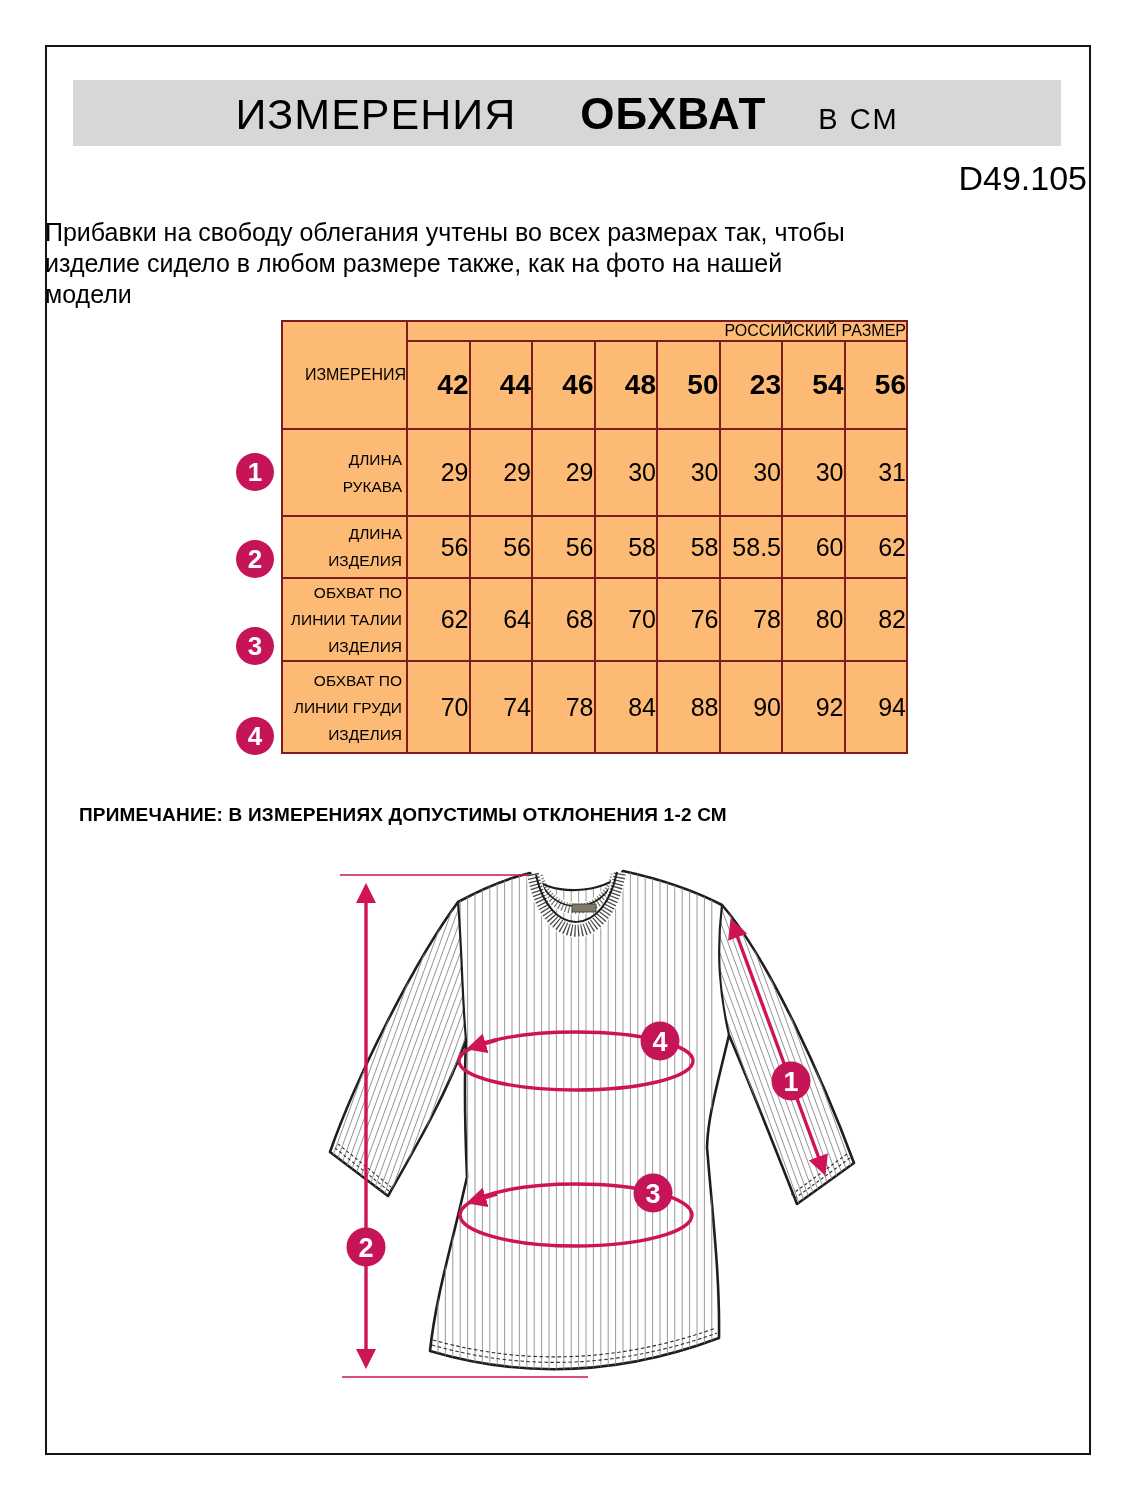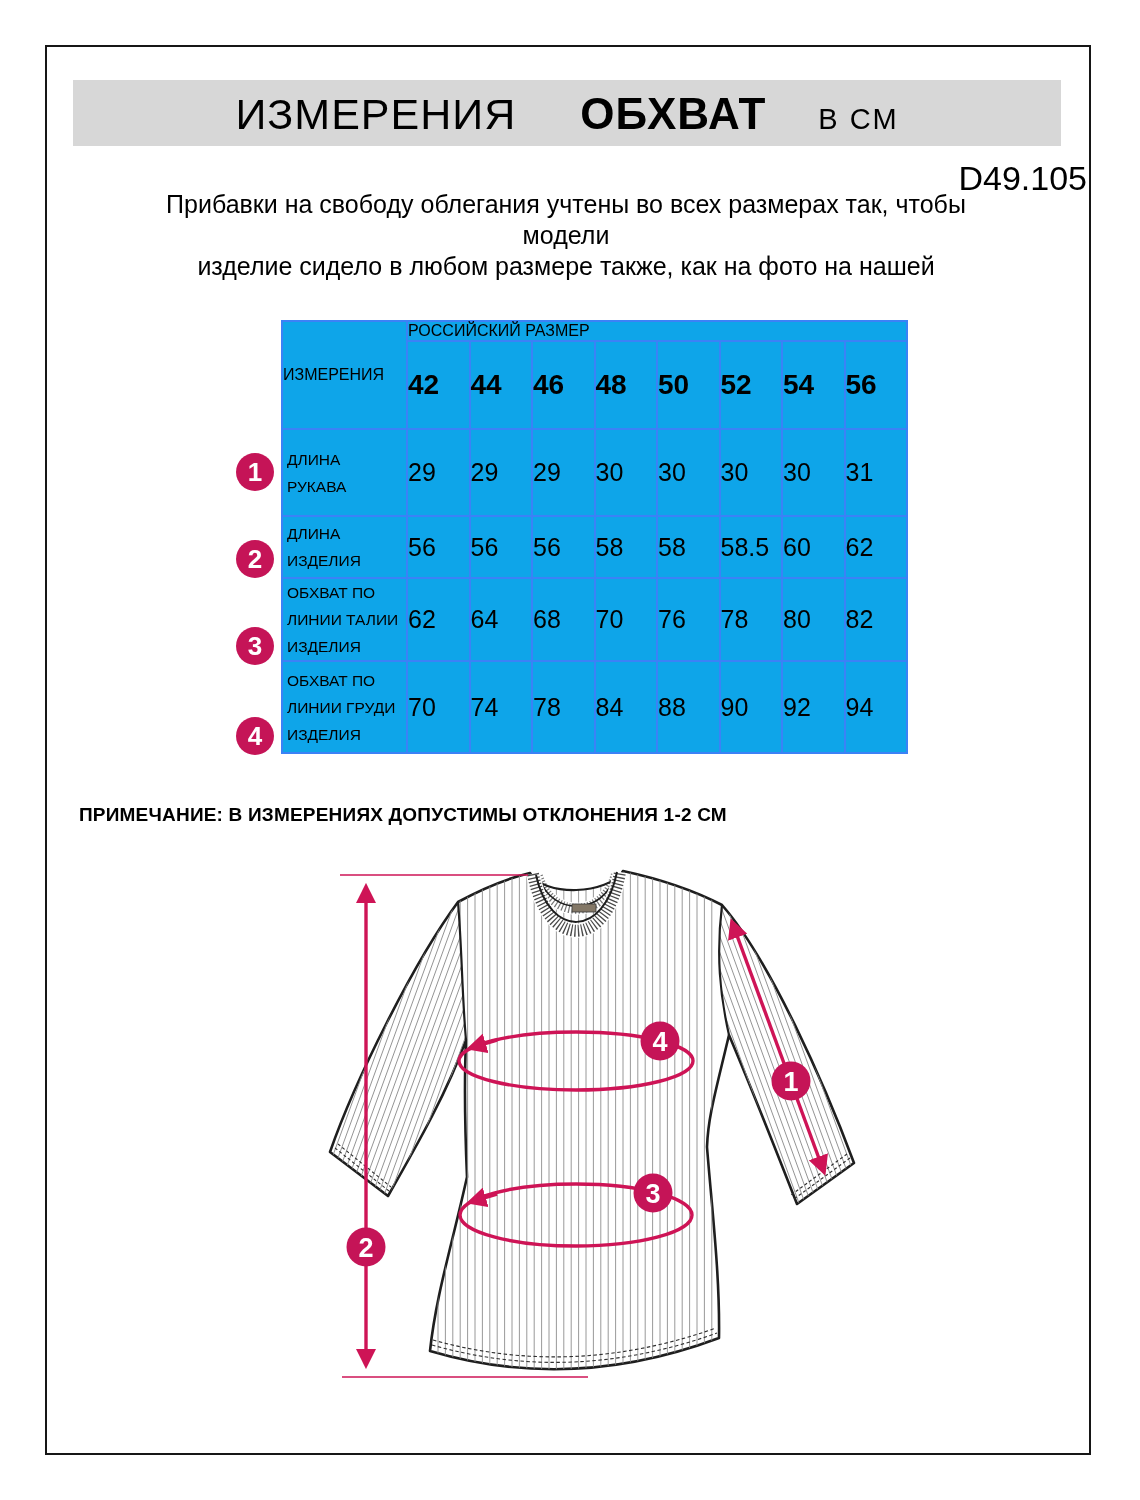--- a/index.html
+++ b/index.html
@@ -5,23 +5,23 @@
   html,body{margin:0;padding:0;background:#fff;}
   .page{position:relative;width:1140px;height:1500px;background:#fff;overflow:hidden;
         font-family:"Liberation Sans","DejaVu Sans",sans-serif;color:#000;}
   .frame{position:absolute;left:45px;top:45px;width:1042px;height:1406px;border:2px solid #161616;}
   .header-bar{position:absolute;left:73px;top:80px;width:988px;height:66px;background:#d7d7d7;
               display:flex;align-items:baseline;justify-content:center;gap:0;}
   .title-reg{font-size:43px;letter-spacing:1px;padding-top:10px;}
   .title-bold{font-size:44px;font-weight:bold;letter-spacing:1px;margin-left:64px;}
   .title-unit{font-size:29px;letter-spacing:2px;margin-left:52px;margin-top:17px;}
   .code{position:absolute;left:45px;top:159px;width:1042px;text-align:right;font-size:34px;}
-  .desc{position:absolute;left:45px;top:189px;width:1042px;text-align:center;font-size:25px;line-height:31px;}
+  .desc{position:absolute;left:45px;top:217px;width:1042px;text-align:left;font-size:25px;line-height:31px;}
   .size-table{position:absolute;left:281px;top:320px;border-collapse:collapse;table-layout:fixed;}
-  .size-table td{border:2px solid #3b82f6;text-align:left;vertical-align:middle;padding:0;background:#0ea5e9;}
+  .size-table td{border:2px solid #7f1d1d;text-align:right;vertical-align:middle;padding:0;background:#fdba74;}
   td.group-hdr{font-size:16px;height:18px;}
   td.corner{font-size:16px;}
   td.size-cell{font-size:28px;font-weight:bold;height:86px;}
   td.row-label{font-size:15.5px;line-height:27px;padding:0 4px;}
   td.val{font-size:25px;}
   .tbadge{position:absolute;left:236px;width:38px;height:38px;border-radius:50%;
           background:#c51457;color:#fff;font-size:26px;font-weight:bold;line-height:38px;text-align:center;}
   .note{position:absolute;left:79px;top:804px;width:1042px;text-align:left;font-size:19px;font-weight:bold;letter-spacing:0.2px;}
   .diagram{position:absolute;left:320px;top:855px;width:580px;height:560px;}
   .badge-num{font-family:"Liberation Sans","DejaVu Sans",sans-serif;font-weight:bold;font-size:27px;fill:#fff;text-anchor:middle;}
@@ -35,22 +35,22 @@
   <div class="header-bar">
     <span class="title-reg">ИЗМЕРЕНИЯ</span>
     <span class="title-bold">ОБХВАТ</span>
     <span class="title-unit">В СМ</span>
   </div>
 
   <div class="code">D49.105</div>
 
   <div class="desc">
     <div>Прибавки на свободу облегания учтены во всех размерах так, чтобы</div>
+    <div>изделие сидело в любом размере также, как на фото на нашей</div>
     <div>модели</div>
-    <div>изделие сидело в любом размере также, как на фото на нашей</div>
   </div>
 
   <table class="size-table">
     <colgroup>
       <col style="width:125px">
         <col style="width:62.5px">
         <col style="width:62.5px">
         <col style="width:62.5px">
         <col style="width:62.5px">
         <col style="width:62.5px">
@@ -62,21 +62,21 @@
         <tr>
       <td class="corner" rowspan="2">ИЗМЕРЕНИЯ</td>
       <td class="group-hdr" colspan="8">РОССИЙСКИЙ РАЗМЕР</td>
     </tr>
     <tr>
       <td class="size-cell">42</td>
       <td class="size-cell">44</td>
       <td class="size-cell">46</td>
       <td class="size-cell">48</td>
       <td class="size-cell">50</td>
-      <td class="size-cell">52</td>
+      <td class="size-cell">23</td>
       <td class="size-cell">54</td>
       <td class="size-cell">56</td>
     </tr>
     <tr style="height:87px">
       <td class="row-label">ДЛИНА РУКАВА</td>
       <td class="val">29</td>
       <td class="val">29</td>
       <td class="val">29</td>
       <td class="val">30</td>
       <td class="val">30</td>

